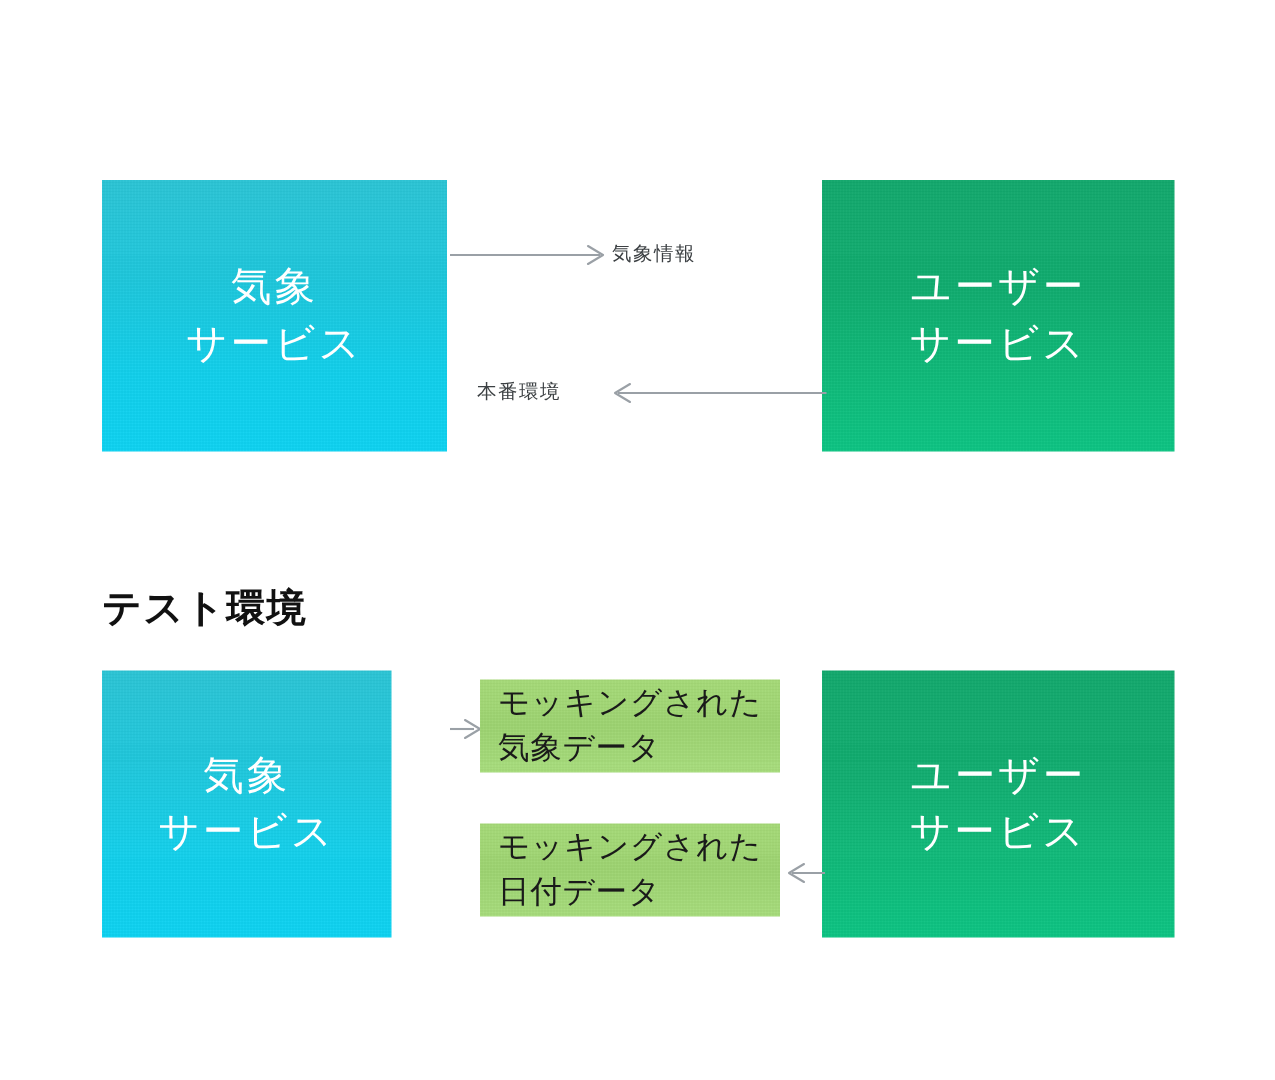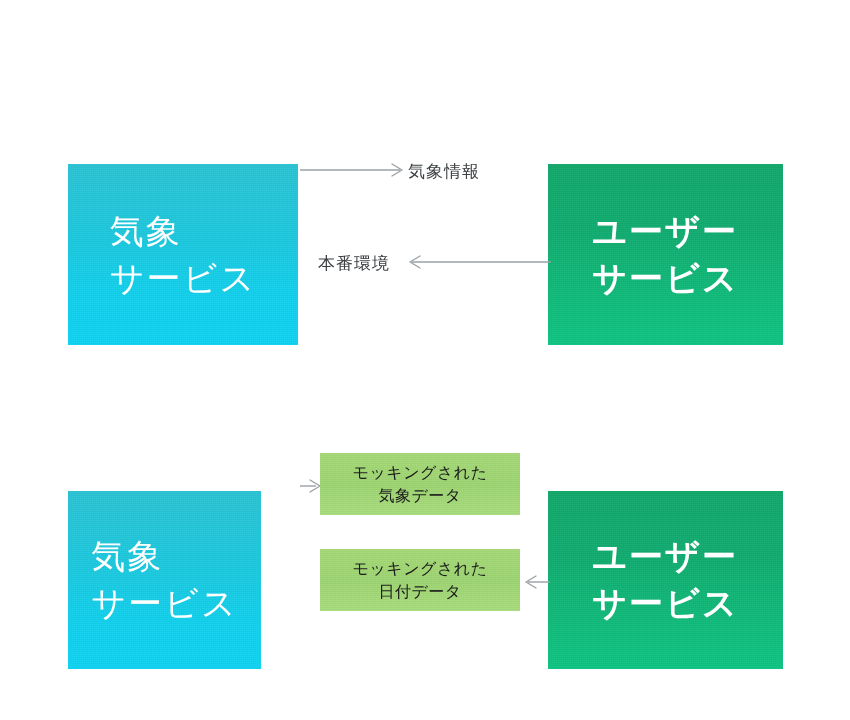--- a/index.html
+++ b/index.html
@@ -31,37 +31,35 @@
   }
   #title-prod  { left: 68px; top: 68px; }
   #title-test  { left: 68px; top: 388px; }
 
   
   .service-box {
     position: absolute;
     display: flex;
     align-items: center;
     justify-content: center;
-    text-align: left;
+    text-align: center;
     color: #ffffff;
-    font-size: 34px;
+    font-size: 27px;
     line-height: 1.38;
     letter-spacing: 2px;
     white-space: pre-line;
     box-shadow: 0 0 0 0.5px rgba(255,255,255,0.25);
-    margin-top: 44px;
   }
   .box-blue {
     background-image:
       linear-gradient(180deg, #2bc4d4 0%, #1ec8dd 38%, #12d0ec 72%, #0fd3f2 100%);
   }
   .box-green {
     background-image:
       linear-gradient(180deg, #12a86c 0%, #11ad70 40%, #10bd7c 78%, #0ec584 100%);
-    font-weight: bold;
   }
   
   .service-box::after,
   .mock-box::after {
     content: "";
     position: absolute;
     inset: 0;
     pointer-events: none;
     opacity: 0.16;
     background-image:
@@ -74,25 +72,24 @@
   #box-user-prod    { left: 548px; top: 120px; width: 235px; height: 181px; }
   #box-weather-test { left: 68px;  top: 447px; width: 193px; height: 178px; }
   #box-user-test    { left: 548px; top: 447px; width: 235px; height: 178px; }
 
   
   .mock-box {
     position: absolute;
     display: flex;
     align-items: center;
     justify-content: center;
-    text-align: center;
     background-image:
       linear-gradient(180deg, #a5d977 0%, #9ed472 50%, #a8dd7d 100%);
     color: #1a1a1a;
-    font-size: 16px;
+    font-size: 21px;
     line-height: 1.45;
     letter-spacing: 0.5px;
     white-space: pre-line;
   }
   #box-mock-weather { left: 320px; top: 453px; width: 200px; height: 62px; }
   #box-mock-date    { left: 320px; top: 549px; width: 200px; height: 62px; }
 
   
   .arrow-svg {
     position: absolute;
@@ -112,21 +109,21 @@
   }
 
   #arrow-weather-info { left: 300px; top: 160px; width: 108px; height: 20px; }
   #arrow-date-info    { left: 406px; top: 252px; width: 145px; height: 20px; }
   #arrow-mock-weather { left: 300px; top: 476px; width: 22px;  height: 20px; }
   #arrow-mock-date    { left: 522px; top: 572px; width: 28px;  height: 20px; }
 
   
   .arrow-label {
     position: absolute;
-    font-size: 17px;
+    font-size: 13px;
     color: #3c4043;
     letter-spacing: 1px;
     white-space: nowrap;
     text-align: right;
   }
   #label-weather-info { left: 408px; top: 160px; }
   #label-date-info    { left: 318px; top: 252px; }
 </style>
 </head>
 <body>
@@ -149,20 +146,21 @@
     <polyline class="arrow-head" points="92,4 102,10 92,16"></polyline>
   </svg>
   <div class="arrow-label" id="label-weather-info">気象情報</div>
 
   <svg class="arrow-svg" id="arrow-date-info" viewBox="0 0 145 20">
     <line class="arrow-line" x1="145" y1="10" x2="6" y2="10"></line>
     <polyline class="arrow-head" points="14,4 4,10 14,16"></polyline>
   </svg>
   <div class="arrow-label" id="label-date-info">本番環境</div>
 
+  <div class="section-title" id="title-test">テスト環境</div>
 
   <div class="service-box box-blue" id="box-weather-test">
     <span>気象
 サービス</span>
   </div>
 
   <div class="service-box box-green" id="box-user-test">
     <span>ユーザー
 サービス</span>
   </div>

